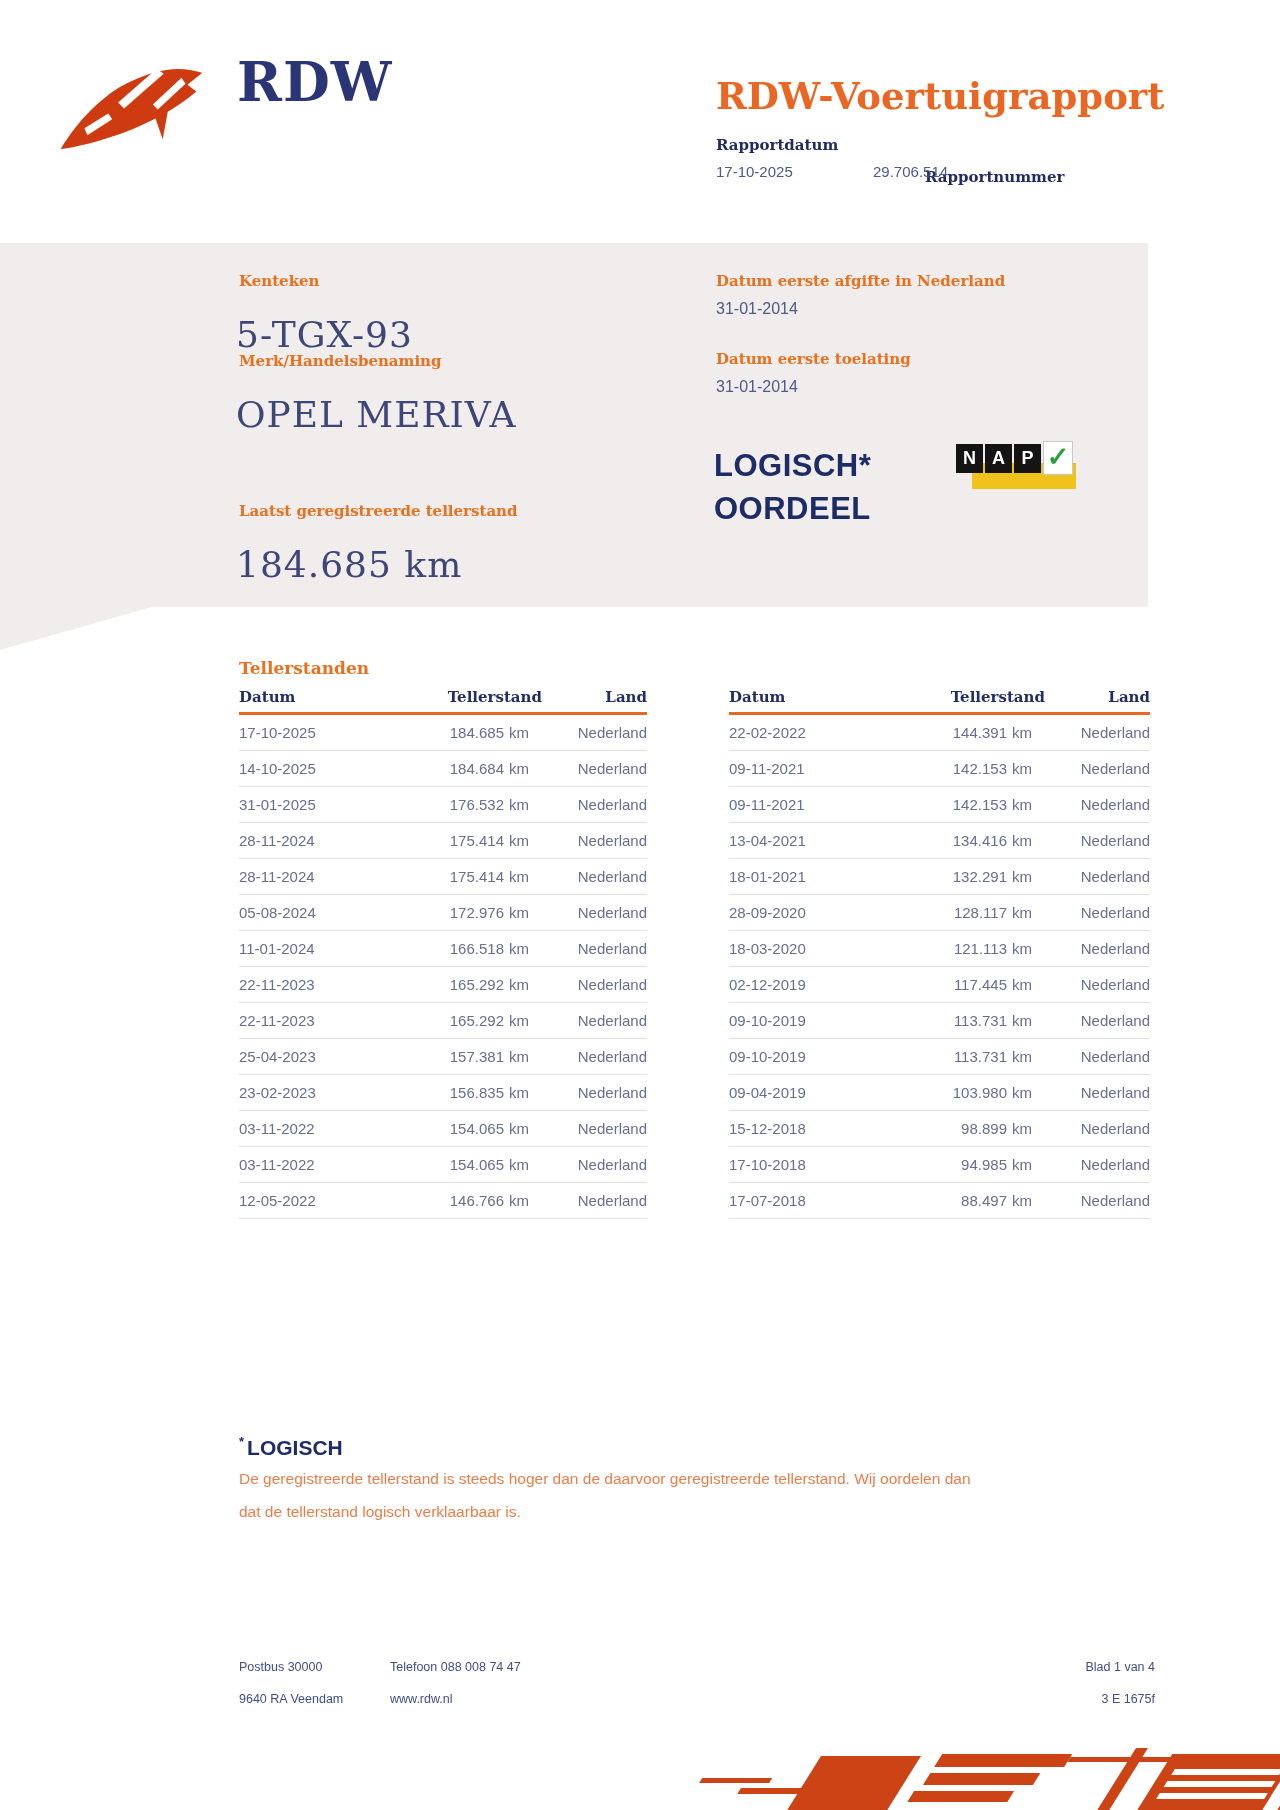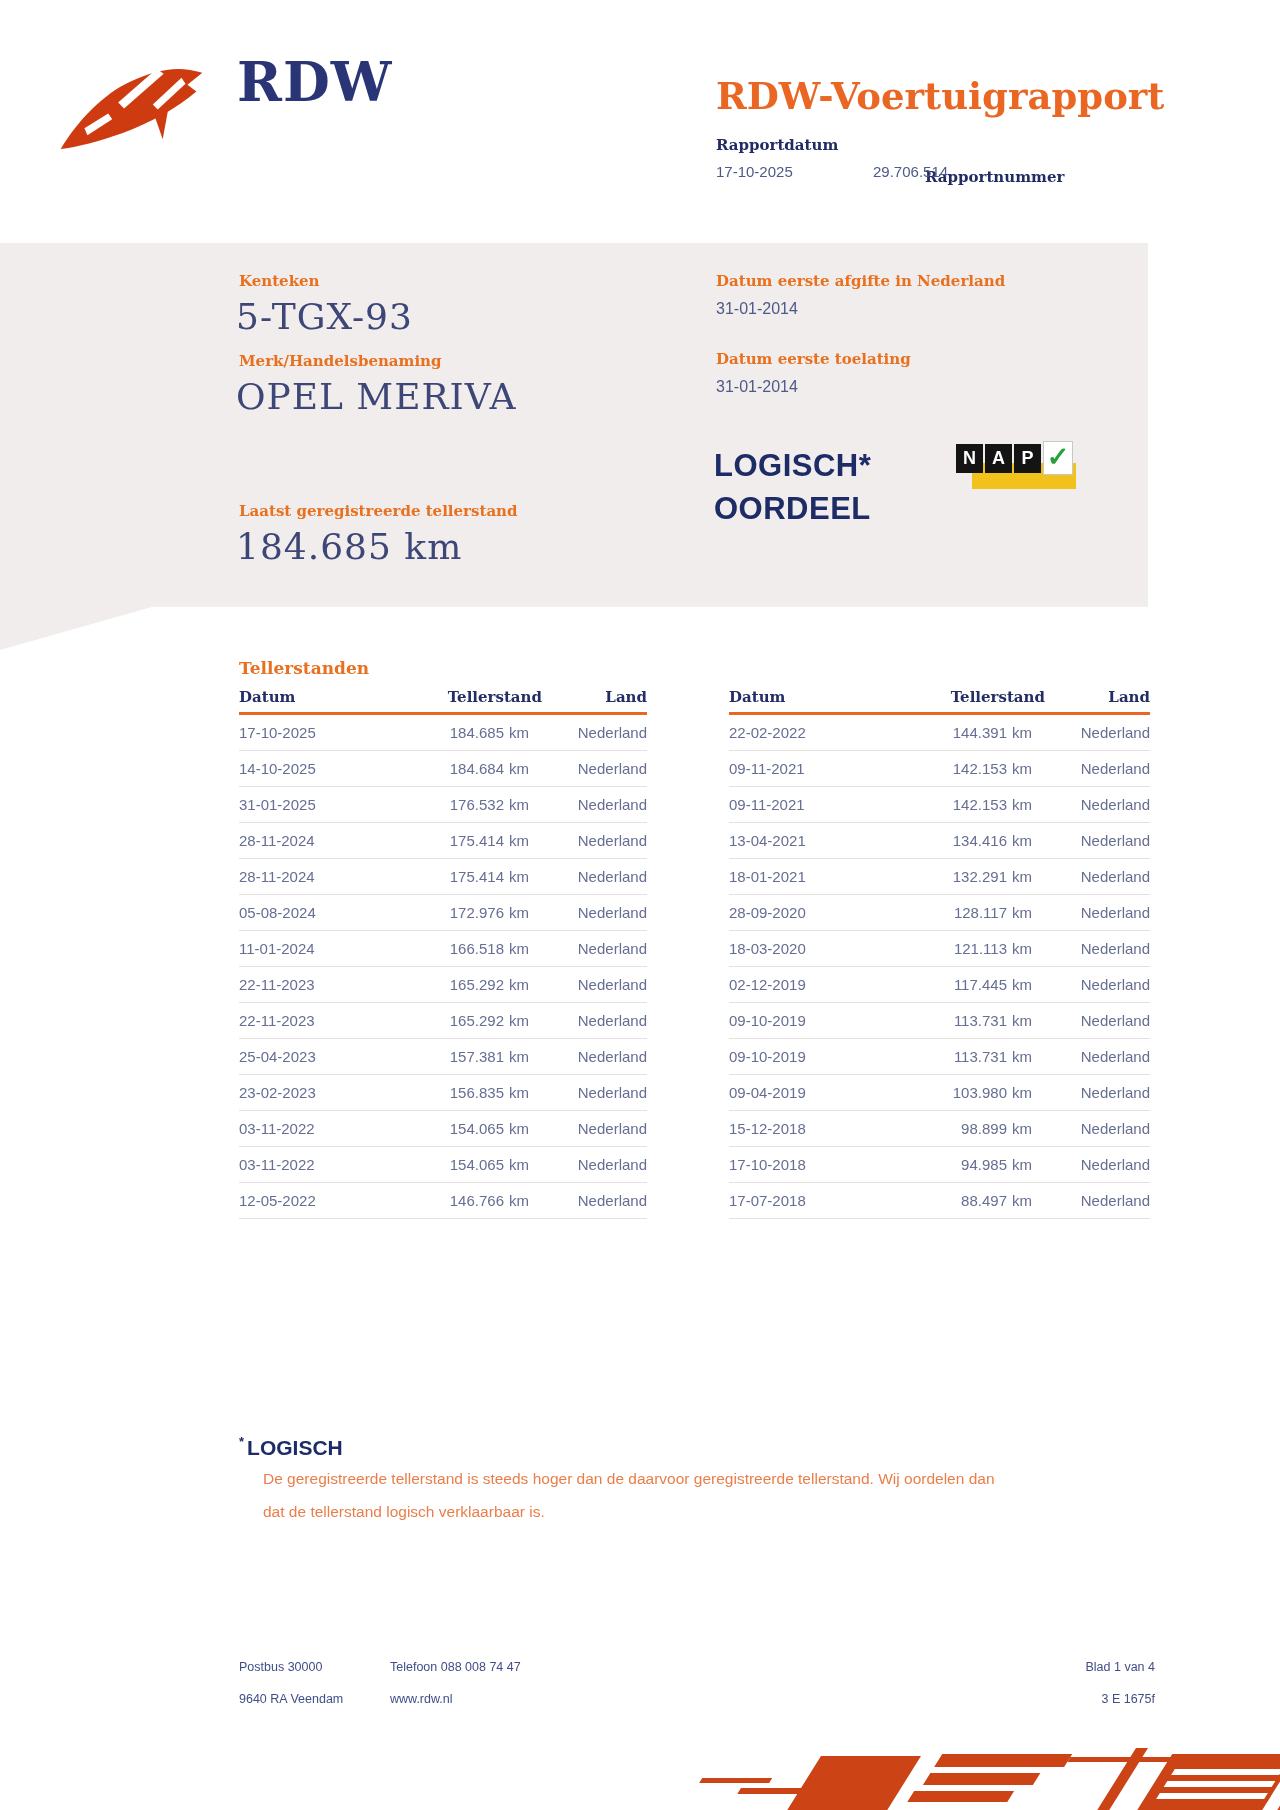--- a/index.html
+++ b/index.html
@@ -39,21 +39,21 @@
     left:0;top:243px;width:1148px;height:407px;
     background:#f0edec;
     clip-path:polygon(0 0,100% 0,100% 89.4%,13.3% 89.4%,0 100%);
   }
   .olbl{
     font-family:"DejaVu Serif",serif;font-weight:bold;
     font-size:15px;color:#e8701f;
   }
   .serif-big{
     font-family:"DejaVu Serif",serif;
-    font-size:36px;color:#3d4677;letter-spacing:1px;
+    font-size:36px;color:#3d4677;letter-spacing:1px;margin-top:18px;
   }
   .sans-val{font-size:16px;color:#4e5a88;text-align:right;}
   .pos-kenteken-label{left:239px;top:272px;}
   .pos-kenteken-value{left:236px;top:296px;}
   .pos-merk-label{left:239px;top:352px;}
   .pos-merk-value{left:236px;top:376px;}
   .pos-afgifte-label{left:716px;top:272px;text-align:right;}
   .pos-afgifte-value{left:716px;top:300px;}
   .pos-toelating-label{left:716px;top:350px;}
   .pos-toelating-value{left:716px;top:378px;}
@@ -103,21 +103,21 @@
   }
   .c-value{text-align:right;}
   .c-unit{padding-left:5px;}
   .c-country{text-align:right;}
 
   
   .fn-head{left:239px;top:1434px;font-weight:800;font-size:21px;color:#1d2b66;}
   .fn-ast{font-size:13px;vertical-align:9px;margin-right:3px;font-weight:bold;}
   .fn-text{
     left:239px;top:1462px;width:830px;
-    font-size:15.5px;color:#e97e4a;line-height:33px;margin-left:24px;
+    font-size:15.5px;color:#e97e4a;line-height:33px;
   }
 
   
   .foot{font-size:12.5px;color:#404e88;}
   .pos-foot-address1{left:239px;top:1660px;}
   .pos-foot-phone{left:390px;top:1660px;}
   .pos-foot-address2{left:239px;top:1692px;}
   .pos-foot-site{left:390px;top:1692px;}
   .pos-foot-page{left:1000px;top:1660px;width:155px;text-align:right;}
   .pos-foot-code{left:1000px;top:1692px;width:155px;text-align:right;}

